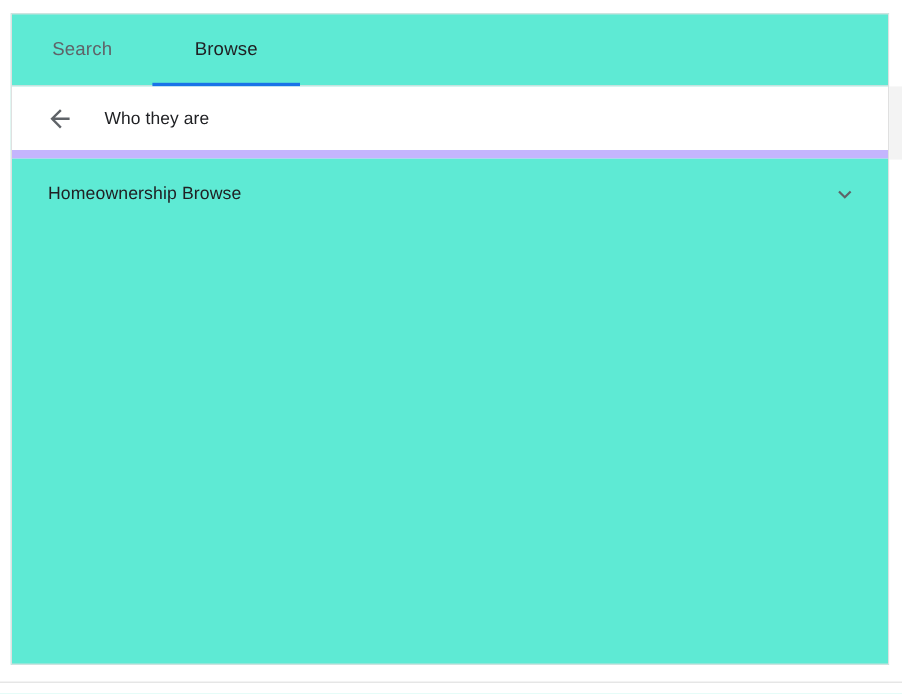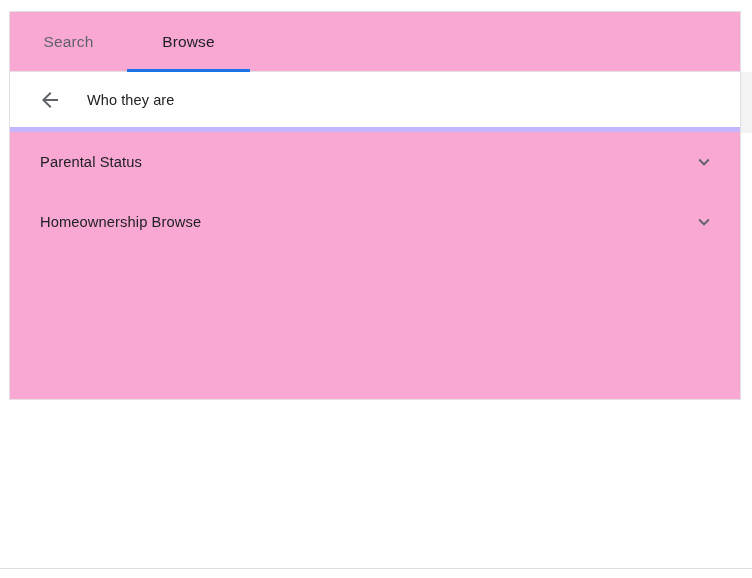--- a/index.html
+++ b/index.html
@@ -15,24 +15,24 @@
     position: relative;
     overflow: hidden;
   }
 
   
   .panel {
     position: absolute;
     left: 9px;
     top: 11px;
     width: 732px;          
-    height: 389px;         
+    height: 543px;         
     box-sizing: border-box;
     border: 1px solid #e0e0e0;
-    background: #f9a8d4;
+    background: #5eead4;
   }
 
   
   .tabbar {
     position: relative;
     height: 60px;
     box-sizing: border-box;
     border-bottom: 1px solid #e0e0e0;
     display: flex;
     align-items: center;
@@ -67,21 +67,21 @@
     bottom: -1px;
     height: 3px;
     background: #1a73e8;
   }
 
   
   .subheader {
     position: relative;
     height: 60px;
     box-sizing: border-box;
-    border-bottom: 5px solid #c4b5fd;
+    border-bottom: 7px solid #c4b5fd;
     display: flex;
     align-items: center;
     background: #ffffff;
   }
   .back-btn {
     width: 30px;
     height: 30px;
     margin-left: 25px;
     display: flex;
     align-items: center;
@@ -174,28 +174,20 @@
         <svg width="24" height="24" viewBox="0 0 24 24" aria-hidden="true">
           <path d="M20 11H7.83l5.59-5.59L12 4l-8 8 8 8 1.41-1.41L7.83 13H20v-2z" fill="#5f6368"></path>
         </svg>
       </span>
     </div>
     <span class="subheader-title">Who they are</span>
   </div>
 
   <div class="list">
 
-    <div class="list-row">
-      <span class="list-label">Parental Status</span>
-      <span class="chev">
-        <svg width="22" height="22" viewBox="0 0 24 24" aria-hidden="true">
-          <path d="M7.41 8.59L12 13.17l4.59-4.58L18 10l-6 6-6-6 1.41-1.41z" fill="#5f6368"></path>
-        </svg>
-      </span>
-    </div>
 
 
 
     <div class="list-row">
       <span class="list-label">Homeownership Browse</span>
       <span class="chev">
         <svg width="22" height="22" viewBox="0 0 24 24" aria-hidden="true">
           <path d="M7.41 8.59L12 13.17l4.59-4.58L18 10l-6 6-6-6 1.41-1.41z" fill="#5f6368"></path>
         </svg>
       </span>

